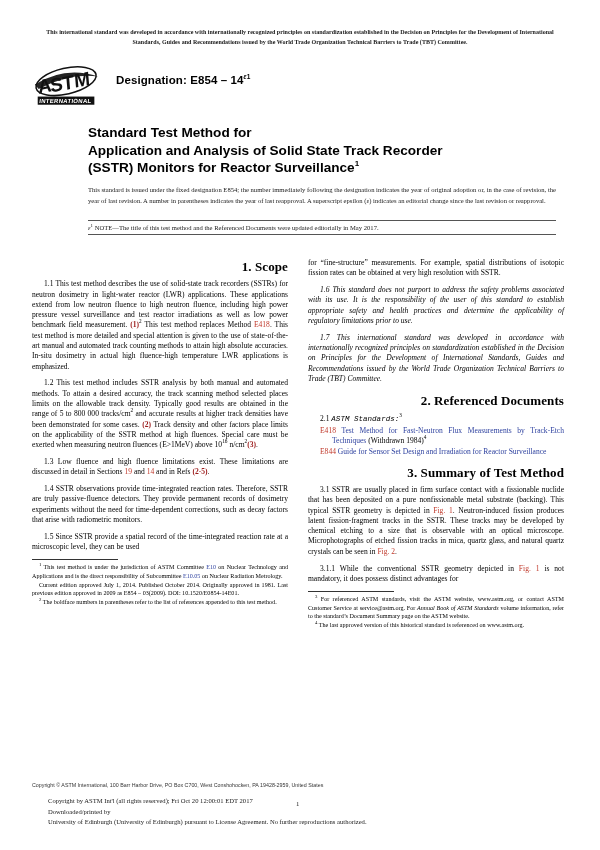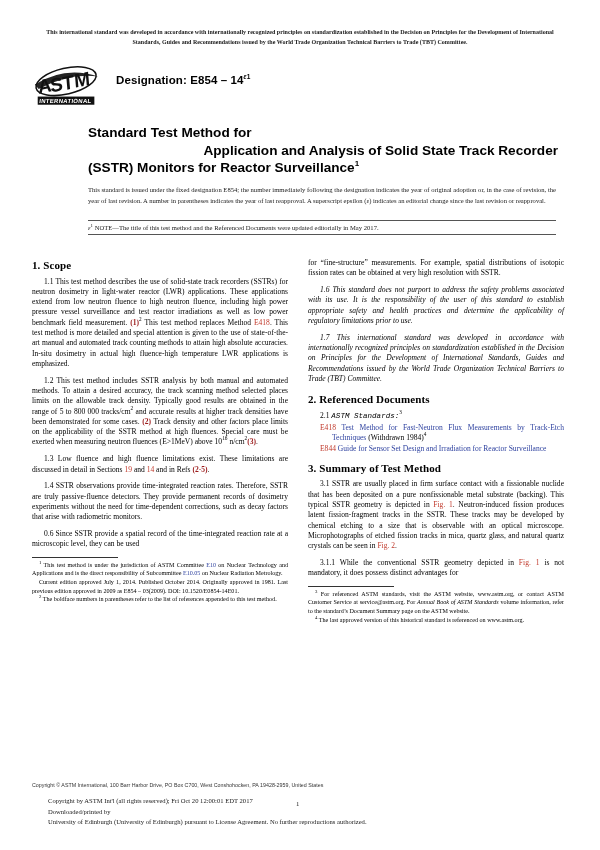--- a/index.html
+++ b/index.html
@@ -76,21 +76,21 @@
     left: 88px;
     top: 124px;
     width: 470px;
     font-family: "Liberation Sans", "DejaVu Sans", sans-serif;
     font-weight: bold;
     font-size: 13.6px;
     line-height: 1.30;
     color: #000;
   }
   .doc-title .line1 { display: block; }
-  .doc-title .line2 { display: block; text-align: right; }
+  .doc-title .line2 { display: block; }
   .doc-title .line3 { display: block; }
   .doc-title sup {
     font-size: 8px;
     vertical-align: super;
     line-height: 0;
   }
 
   
   .issuance {
     position: absolute;
@@ -135,25 +135,25 @@
     top: 258px;
     width: 256px;
     font-size: 7.55px;
     line-height: 1.365;
     text-align: justify;
   }
   .col-left  { left: 32px; }
   .col-right { left: 308px; }
 
   h2.sec {
-    font-size: 11px;
+    font-size: 13px;
     font-weight: bold;
     margin: 0 0 3.5px 0;
     padding: 0;
-    text-align: left;
+    text-align: right;
     letter-spacing: 0.1px;
   }
   h2.sec.spaced { margin-top: 8px; }
 
   p.para {
     margin: 0 0 6.5px 0;
     padding: 0;
     text-indent: 12px;
     text-align: justify;
     hyphens: auto;
@@ -270,21 +270,21 @@
     <h2 class="sec">1. Scope</h2>
 
     <p class="para"><span>1.1 This test method describes the use of solid-state track recorders (SSTRs) for neutron dosimetry in light-water reactor (LWR) applications. These applications extend from low neutron fluence to high neutron fluence, including high power pressure vessel surveillance and test reactor irradiations as well as low power benchmark field measurement. </span><span class="bref">(1)</span><sup class="fn">2</sup><span> This test method replaces Method </span><span class="lnk-red">E418</span><span>. This test method is more detailed and special attention is given to the use of state-of-the-art manual and automated track counting methods to attain high absolute accuracies. In-situ dosimetry in actual high fluence-high temperature LWR applications is emphasized.</span></p>
 
     <p class="para"><span>1.2 This test method includes SSTR analysis by both manual and automated methods. To attain a desired accuracy, the track scanning method selected places limits on the allowable track density. Typically good results are obtained in the range of 5 to 800 000 tracks/cm</span><sup class="sup-plain">2</sup><span> and accurate results at higher track densities have been demonstrated for some cases. </span><span class="bref">(2)</span><span> Track density and other factors place limits on the applicability of the SSTR method at high fluences. Special care must be exerted when measuring neutron fluences (E&gt;1MeV) above 10</span><sup class="sup-plain">16</sup><span> n/cm</span><sup class="sup-plain">2</sup><span class="bref">(3)</span><span>.</span></p>
 
     <p class="para"><span>1.3 Low fluence and high fluence limitations exist. These limitations are discussed in detail in Sections </span><span class="lnk-red">19</span><span> and </span><span class="lnk-red">14</span><span> and in Refs </span><span class="bref">(2-5)</span><span>.</span></p>
 
     <p class="para">1.4 SSTR observations provide time-integrated reaction rates. Therefore, SSTR are truly passive-fluence detectors. They provide permanent records of dosimetry experiments without the need for time-dependent corrections, such as decay factors that arise with radiometric monitors.</p>
 
-    <p class="para tight">0.6 Since SSTR provide a spatial record of the time-integrated reaction rate at a microscopic level, they can be used</p>
+    <p class="para tight">1.5 Since SSTR provide a spatial record of the time-integrated reaction rate at a microscopic level, they can be used</p>
 
     <div class="fn-rule"></div>
     <div class="fn-block">
       <p class="first"><sup>1</sup><span> This test method is under the jurisdiction of ASTM Committee </span><span class="lnk-blue">E10</span><span> on Nuclear Technology and Applications and is the direct responsibility of Subcommittee </span><span class="lnk-blue">E10.05</span><span> on Nuclear Radiation Metrology.</span></p>
       <p>Current edition approved July 1, 2014. Published October 2014. Originally approved in 1981. Last previous edition approved in 2009 as E854 – 03(2009). DOI: 10.1520/E0854-14E01.</p>
       <p><sup>2</sup><span> The boldface numbers in parentheses refer to the list of references appended to this test method.</span></p>
     </div>
   </div>
 
   <div class="col col-right">

